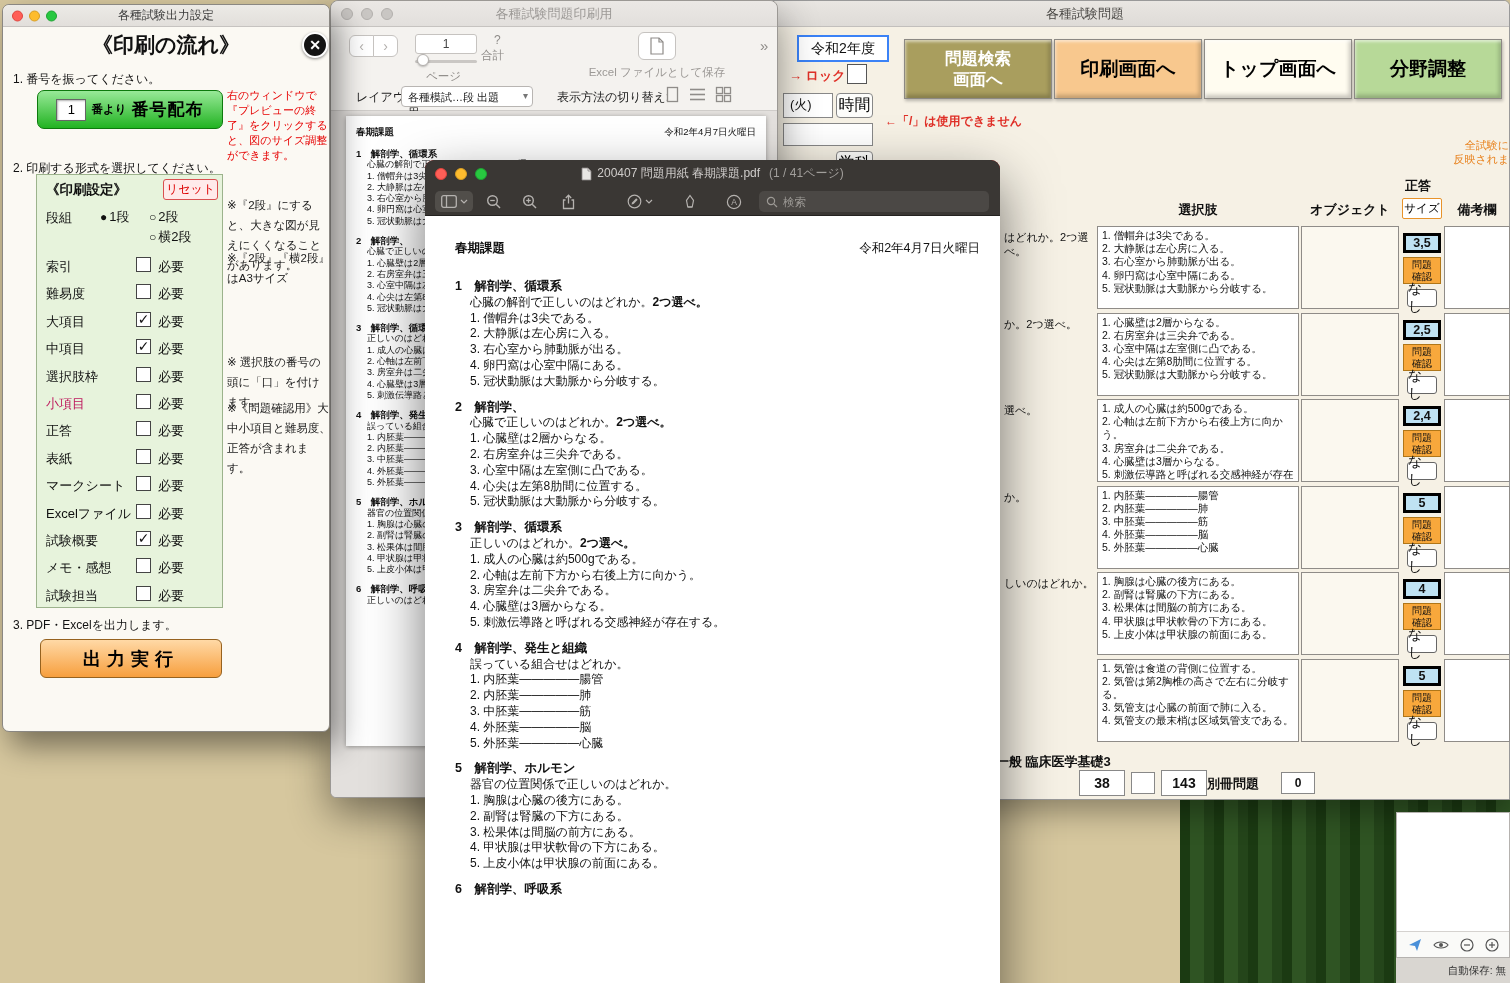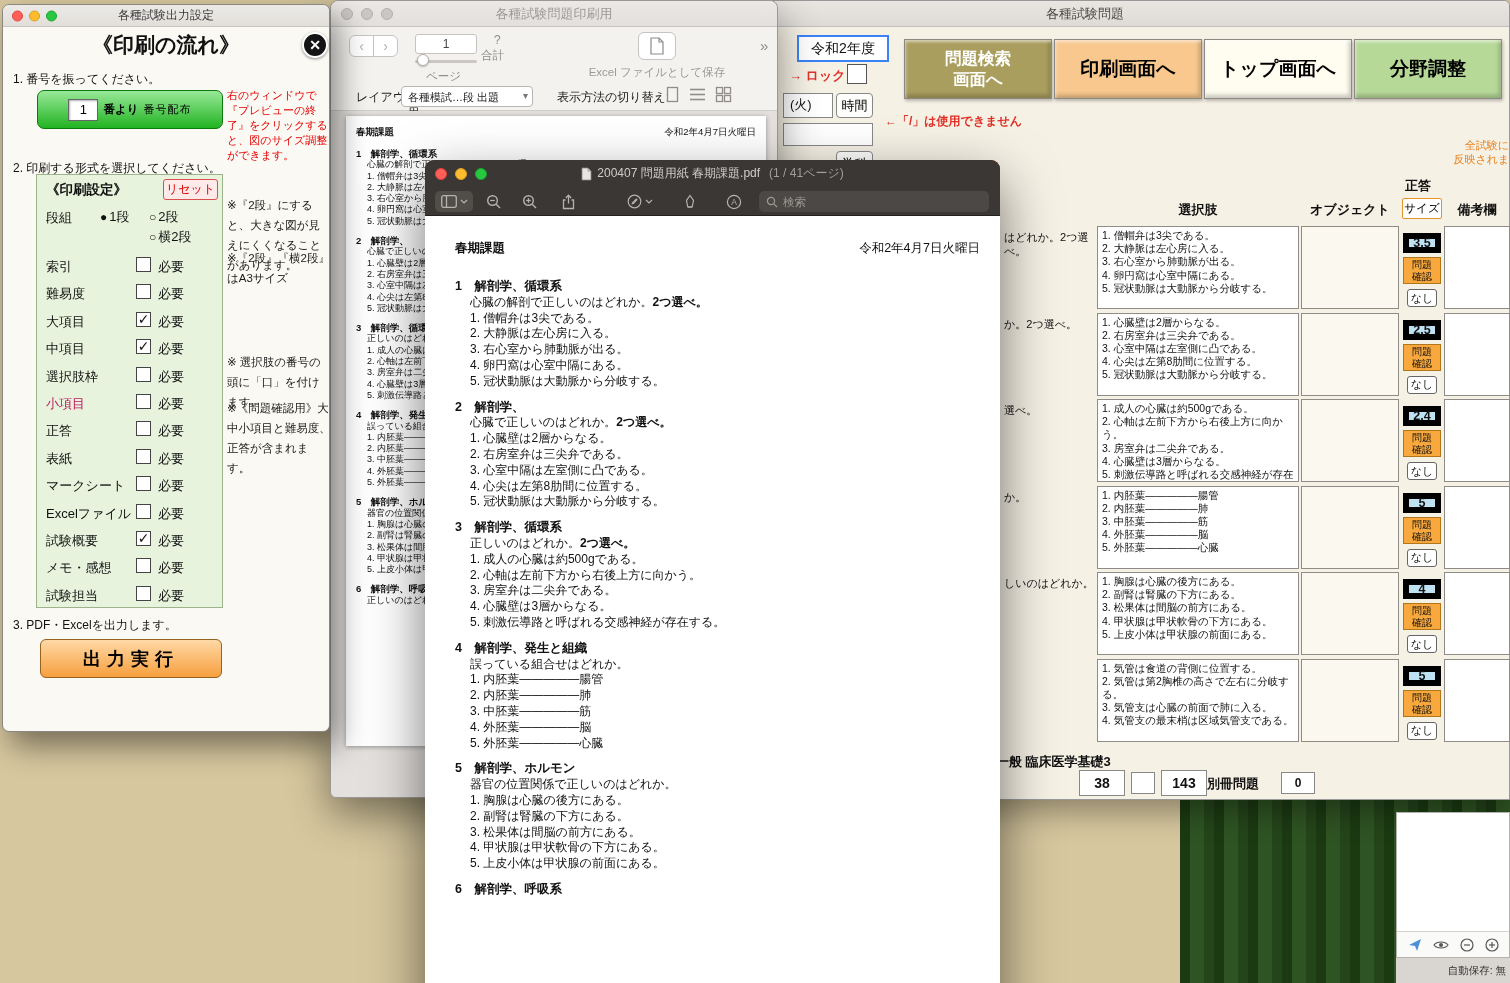--- a/index.html
+++ b/index.html
@@ -38,47 +38,47 @@
   .nav2{left:393px;background:#f8c88e;font-size:19px;}
   .nav3{left:543px;background:#fffcf0;font-size:19px;}
   .nav4{left:693px;background:#b7d998;font-size:19px;}
   .db-year{position:absolute;left:136px;top:34px;width:92px;height:27px;background:#fff;border:2px solid #3b82f6;
     font-size:14px;display:flex;align-items:center;justify-content:center;}
   .db-lock-label{position:absolute;left:128px;top:66px;color:#e03028;font-weight:bold;font-size:13px;}
   .db-lock-box{position:absolute;left:186px;top:63px;width:20px;height:20px;background:#fff;border:1.5px solid #555;}
   .db-day{position:absolute;left:122px;top:92px;width:50px;height:25px;background:#fff;border:1px solid #888;
     font-size:13px;padding-left:6px;line-height:22px;}
   .db-sbtn{position:absolute;width:37px;height:25px;background:#fdfdfb;border:1px solid #888;border-radius:4px;
-    font-size:13px;display:flex;align-items:center;justify-content:center;}
+    font-size:16px;display:flex;align-items:center;justify-content:center;}
   .db-time{left:175px;top:92px;}
   .db-dept{left:175px;top:150px;}
   .db-field-long{position:absolute;left:122px;top:122px;width:90px;height:23px;background:#fff;border:1px solid #888;}
   .db-slash-note{position:absolute;left:224px;top:112px;color:#e03028;font-size:12px;font-weight:bold;}
   .db-reflect{position:absolute;left:780px;top:137px;width:92px;color:#e8821e;font-size:11px;line-height:14px;text-align:center;}
   .db-anslabel{position:absolute;left:744px;top:176px;font-size:13px;font-weight:bold;}
   .db-size-btn{position:absolute;left:741px;top:197px;width:40px;height:21px;background:#fff;border:1.5px solid #e8932a;
     border-radius:2px;font-size:11.5px;display:flex;align-items:center;justify-content:center;}
   .db-colh{position:absolute;top:200px;font-size:13px;font-weight:bold;text-align:center;}
   .ch-choices{left:436px;width:202px;}
   .ch-object{left:640px;width:98px;}
   .ch-remarks{left:783px;width:66px;}
   .db-rows{position:absolute;left:0;top:224px;right:0;}
   .db-row{position:relative;height:86.5px;}
   .db-stem{position:absolute;left:343px;top:5px;width:95px;font-size:11px;line-height:14px;}
   .db-cell{position:absolute;border:1px solid #8f8c88;}
   .db-choices{left:436px;top:1px;width:202px;height:83px;background:#fff;padding:2px 4px;
     font-size:10.5px;line-height:13.2px;overflow:hidden;}
   .db-object{left:640px;top:1px;width:98px;height:83px;background:#fbf8ef;}
   .db-remarks{left:783px;top:1px;width:66px;height:83px;background:#fff;}
-  .db-ans{position:absolute;left:742px;top:8px;width:38px;height:20px;background:#bfe2f3;border:6px solid #000000;
+  .db-ans{position:absolute;left:742px;top:8px;width:38px;height:20px;background:#bfe2f3;border:3px solid #000000;
     font-size:12.5px;font-weight:bold;display:flex;align-items:center;justify-content:center;}
   .db-confirm{position:absolute;left:742px;top:32px;width:38px;height:27px;background:#f8a83c;border:1px solid #b07618;
     font-size:10px;line-height:12px;white-space:pre-line;text-align:center;padding-top:1px;}
   .db-none{position:absolute;left:746px;top:64px;width:30px;height:18px;background:#fff;border:1px solid #666;
-    border-radius:3px;font-size:11px;display:flex;align-items:center;justify-content:center;}
+    border-radius:3px;font-size:14px;display:flex;align-items:center;justify-content:center;}
   .db-footer-cat{position:absolute;left:335px;top:752px;font-size:13px;font-weight:bold;}
   .db-fbox{position:absolute;background:#fff;border:1px solid #888;display:flex;align-items:center;justify-content:center;
     font-size:14px;font-weight:bold;}
   .db-f1{left:418px;top:769px;width:46px;height:26px;}
   .db-f2{left:470px;top:771px;width:24px;height:22px;}
   .db-f3{left:500px;top:769px;width:46px;height:26px;}
   .db-besatsu-label{position:absolute;left:546px;top:774px;font-size:13px;font-weight:bold;}
   .db-besatsu-val{left:620px;top:771px;width:34px;height:22px;font-size:12px;}
 
   
@@ -159,21 +159,21 @@
     font-size:14px;font-weight:bold;border:2px solid #fff;box-shadow:0 1px 3px rgba(0,0,0,.45);
     display:flex;align-items:center;justify-content:center;cursor:pointer;}
   .sw-step{position:absolute;left:10px;font-size:12px;}
   .s1{top:66px;} .s2{top:155px;} .s3{top:612px;}
   .sw-green-btn{position:absolute;left:34px;top:85px;width:186px;height:39px;
     background:linear-gradient(#98e998,#22b322);border:1.5px solid #0d7a0d;border-radius:7px;
     display:flex;align-items:center;justify-content:center;gap:5px;cursor:pointer;}
   .numbox{width:30px;height:22px;background:#fff;border:1px solid #666;box-shadow:inset 1px 1px 2px rgba(0,0,0,.3);
     font-size:13px;display:flex;align-items:center;justify-content:center;}
   .d-small{font-size:11.5px;font-weight:bold;}
-  .d-big{font-size:11px;font-weight:normal;letter-spacing:1px;}
+  .d-big{font-size:17px;font-weight:bold;letter-spacing:1px;}
   .sw-rednote{position:absolute;left:224px;top:83px;width:104px;color:#e60000;font-size:11px;line-height:15px;}
   .sw-panel{position:absolute;left:33px;top:169px;width:187px;height:434px;background:#e7f3dc;border:1px solid #9cb38c;}
   .ps-head{position:absolute;left:9px;top:6px;font-size:13.5px;font-weight:bold;}
   .ps-reset{position:absolute;left:126px;top:4px;width:55px;height:21px;background:#ffeaea;border:1.5px solid #d95050;
     color:#dd0000;font-size:12px;border-radius:3px;cursor:pointer;font-family:inherit;}
   .ps-dangumi{position:absolute;left:9px;top:34px;font-size:13px;}
   .ps-radios{position:absolute;left:0;top:0;width:100%;height:76px;}
   .radio-item{position:absolute;font-size:13px;display:flex;align-items:center;gap:2px;}
   .radio-pos0{left:63px;top:33px;} .radio-pos1{left:112px;top:33px;} .radio-pos2{left:112px;top:53px;}
   .rdot{font-size:12px;}

